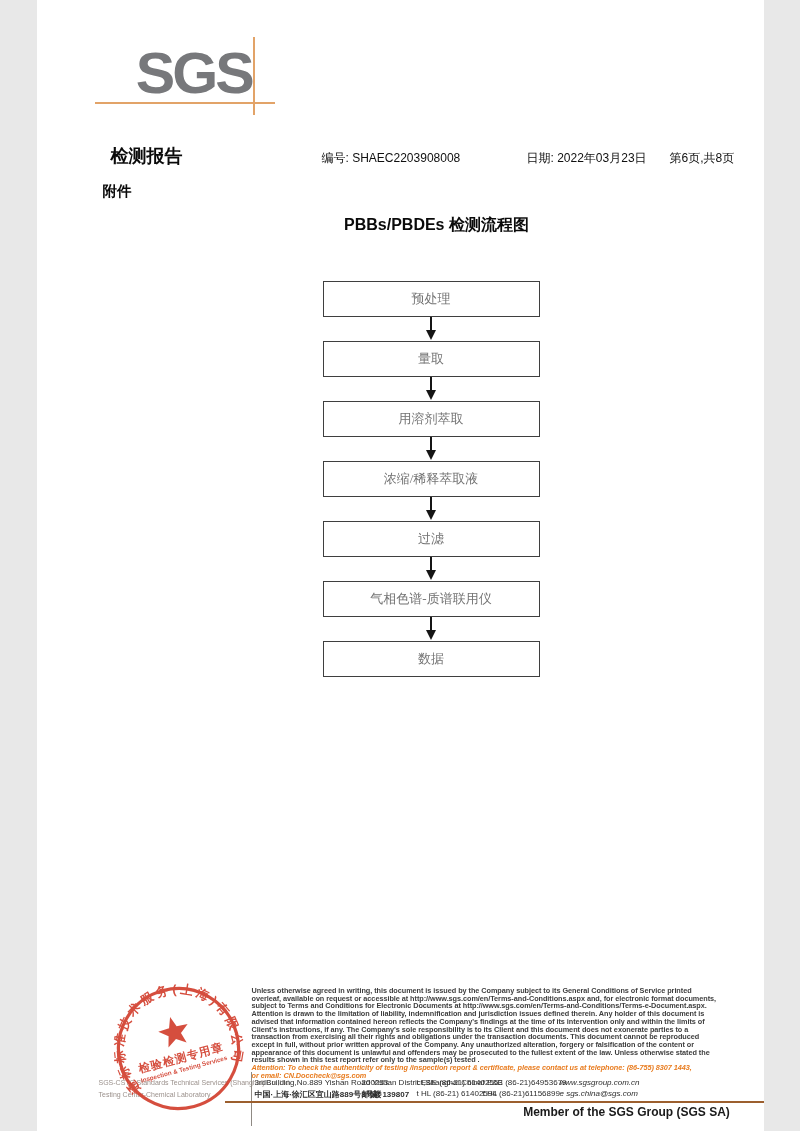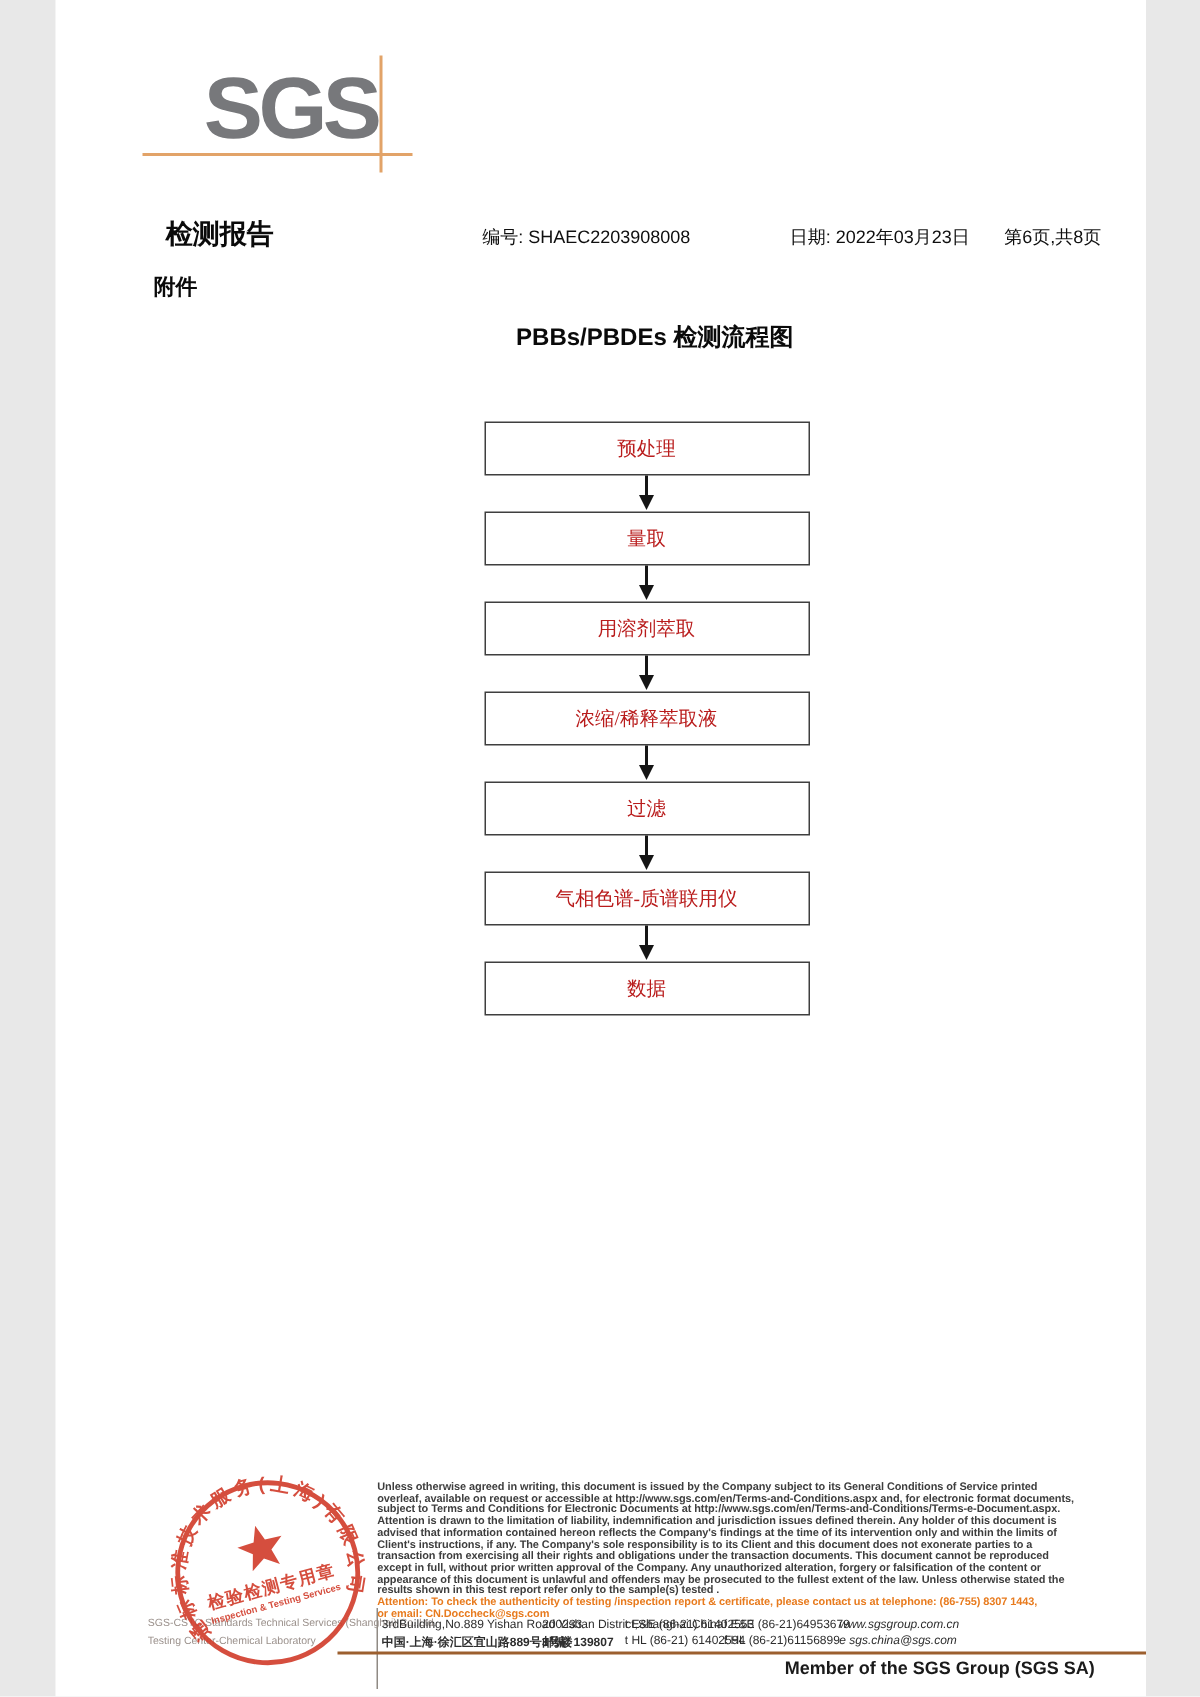--- a/index.html
+++ b/index.html
@@ -23,39 +23,39 @@
   .hdr-date   { left:490px; }
   .hdr-pages  { left:633px; }
   .attachment { position:absolute; left:66px; top:182px; font-size:14.5px; font-weight:bold; color:#0a0a0a; }
   
   .fc-title { position:absolute; left:0; top:215px; width:800px; text-align:center;
     font-size:16px; font-weight:bold; color:#0a0a0a; }
   .flowchart { position:absolute; left:286px; top:281px; width:217px; }
   .fc-box {
     height:36px; border:1px solid #3f3f3f; background:#fff;
     display:flex; align-items:center; justify-content:center;
-    font-size:13px; color:#b91c1c; font-family:"Liberation Serif", serif;
+    font-size:13px; color:#737373; font-family:"Liberation Serif", serif;
   }
   .fc-arrow { position:relative; height:24px; }
   .fc-arrow::before {
     content:""; position:absolute; left:50%; top:0; width:2px; height:14px;
     background:#151515; transform:translateX(-50%);
   }
   .fc-arrow::after {
     content:""; position:absolute; left:50%; top:13px; transform:translateX(-50%);
     border-left:5px solid transparent; border-right:5px solid transparent;
     border-top:10px solid #151515; width:0; height:0;
   }
   
   .legal { position:absolute; left:215px; top:987px; width:526px; }
   .legal-line {
     font-size:7.3px; line-height:7.7px; font-weight:bold; color:#3e3e3e;
     white-space:nowrap; letter-spacing:-0.05px;
   }
-  .legal-line.orange { color:#e87b1e; }
+  .legal-line.orange { color:#e87b1e;font-style:italic; }
   
   .company-line { position:absolute; font-size:7px; color:#9b918c; white-space:nowrap; }
   .company-1 { left:62px; top:1079px; }
   .company-2 { left:62px; top:1091px; }
   
   .addr-row { position:absolute; left:218px; width:540px; height:11px; font-size:8px; color:#2d2d2d; }
   .addr-row-1 { top:1078px; }
   .addr-row-2 { top:1089px; }
   .addr-item { position:absolute; top:0; white-space:nowrap; }
   .a-street { left:0; }

